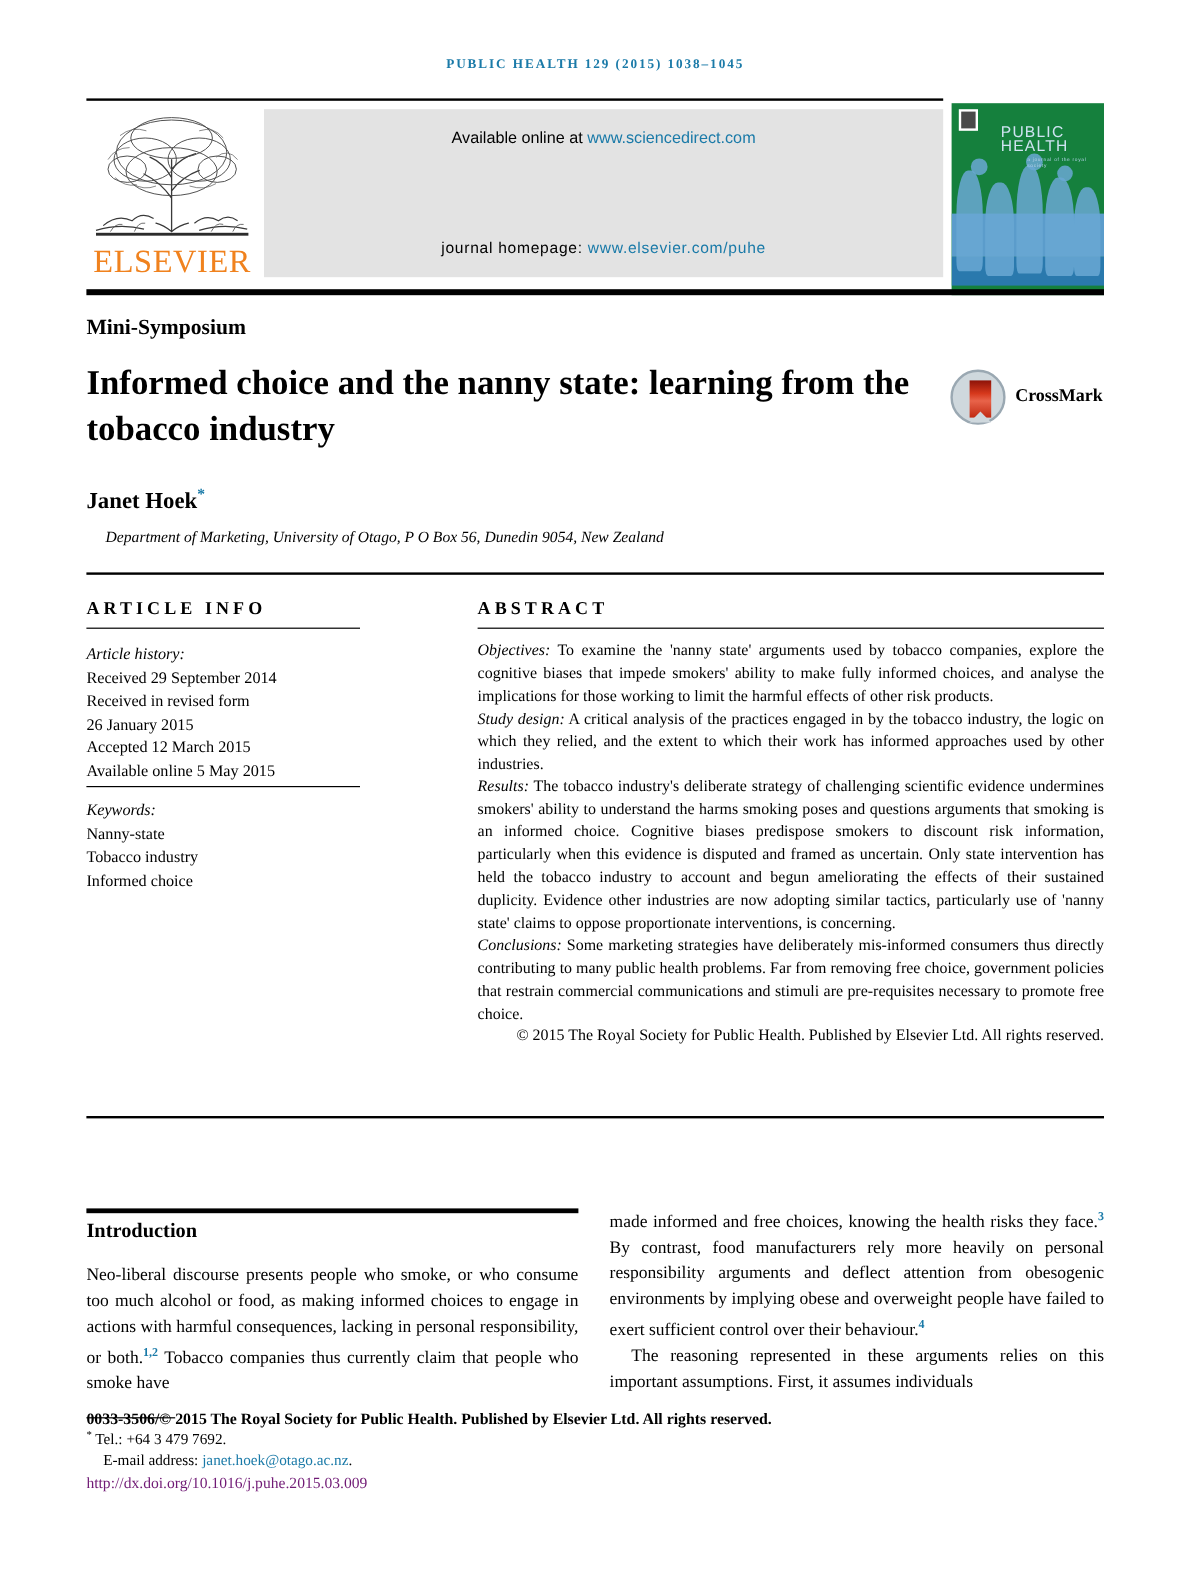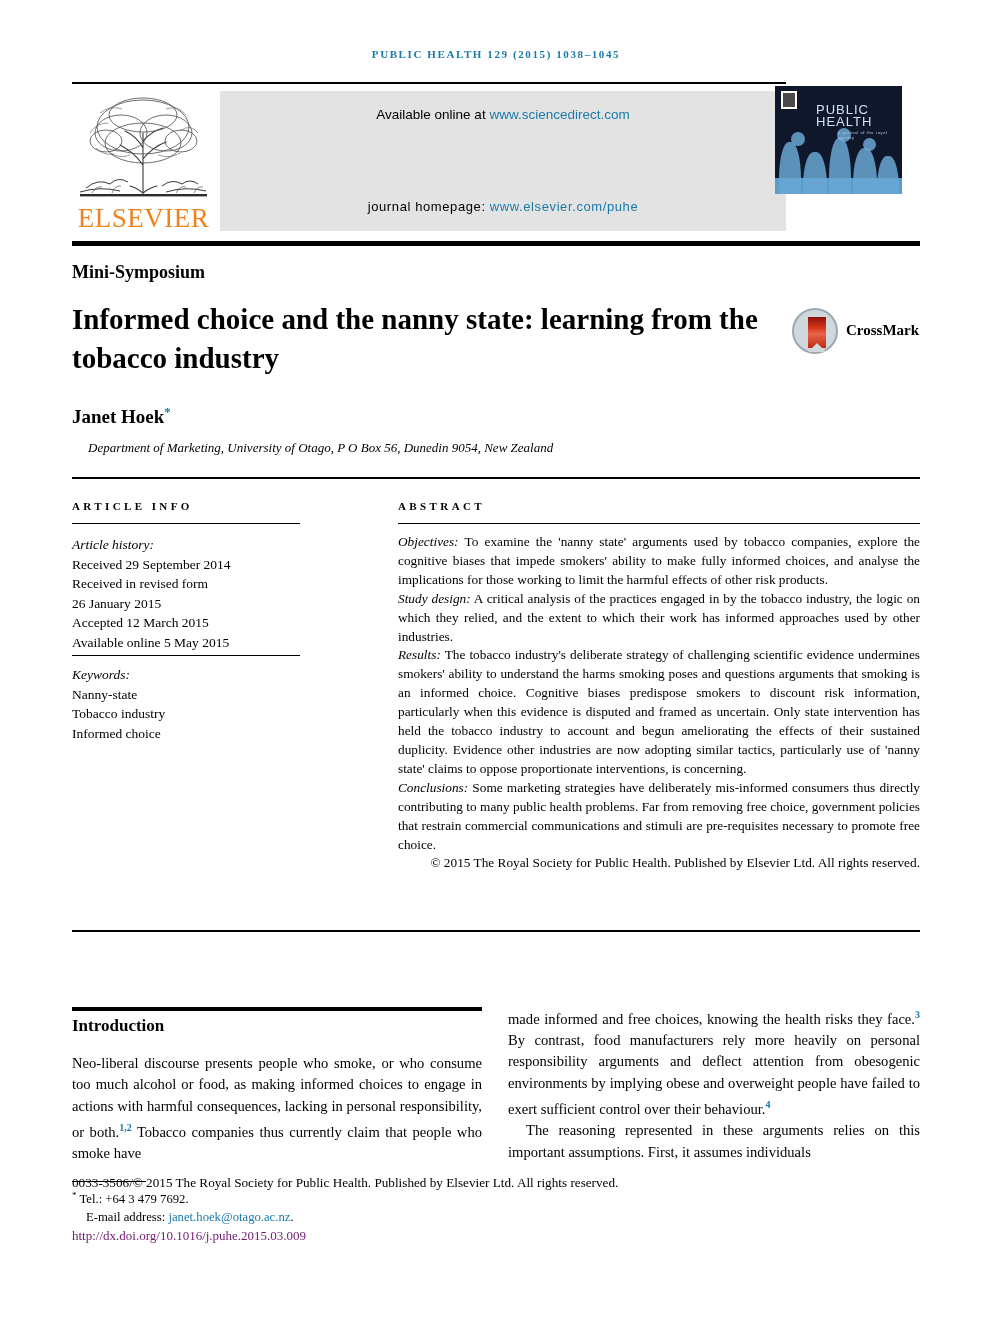--- a/index.html
+++ b/index.html
@@ -116,24 +116,24 @@
     font-size: 13px;
     font-family: "Liberation Sans", sans-serif;
     letter-spacing: 0.6px;
   }
   .homepage-line .lnk { color: #1a7aa8; }
 
   
   .cover {
     position: absolute;
     top: 86px;
-    left: 775px;
+    left: 793px;
     width: 127px;
-    height: 108px;
-    background: #0f172a;
+    height: 160px;
+    background: #15803d;
     overflow: hidden;
   }
   .cover .band-mid {
     position: absolute;
     left: 0; top: 92px; width: 127px; height: 36px;
     background: #5b9ccb;
   }
   .cover .band-low {
     position: absolute;
     left: 0; top: 128px; width: 127px; height: 24px;
@@ -266,21 +266,21 @@
     position: absolute;
     top: 477px;
     left: 72px;
     width: 848px;
     height: 2px;
     background: #000;
   }
 
   .col-head {
     position: absolute;
-    font-size: 11px;
+    font-size: 15px;
     font-weight: bold;
     letter-spacing: 3.4px;
     font-family: "Liberation Serif", serif;
   }
   .head-info { top: 500px; left: 72px; }
   .head-abs  { top: 500px; left: 398px; }
 
   .rule-info {
     position: absolute;
     top: 523px; left: 72px; width: 228px; height: 1px; background: #000;
@@ -409,20 +409,21 @@
     font-size: 13px;
     color: #701a75;
     font-family: "Liberation Serif", serif;
   }
   .issn-line {
     position: absolute;
     top: 1175px;
     left: 72px;
     font-size: 13.2px;
     font-family: "Liberation Serif", serif;
+    font-weight: bold;
   }
 </style>
 </head>
 <body>
 
 <div class="page">
 
   <div class="running-head">PUBLIC HEALTH 129 (2015) 1038–1045</div>
 
   <div class="header-rule-top"></div>

